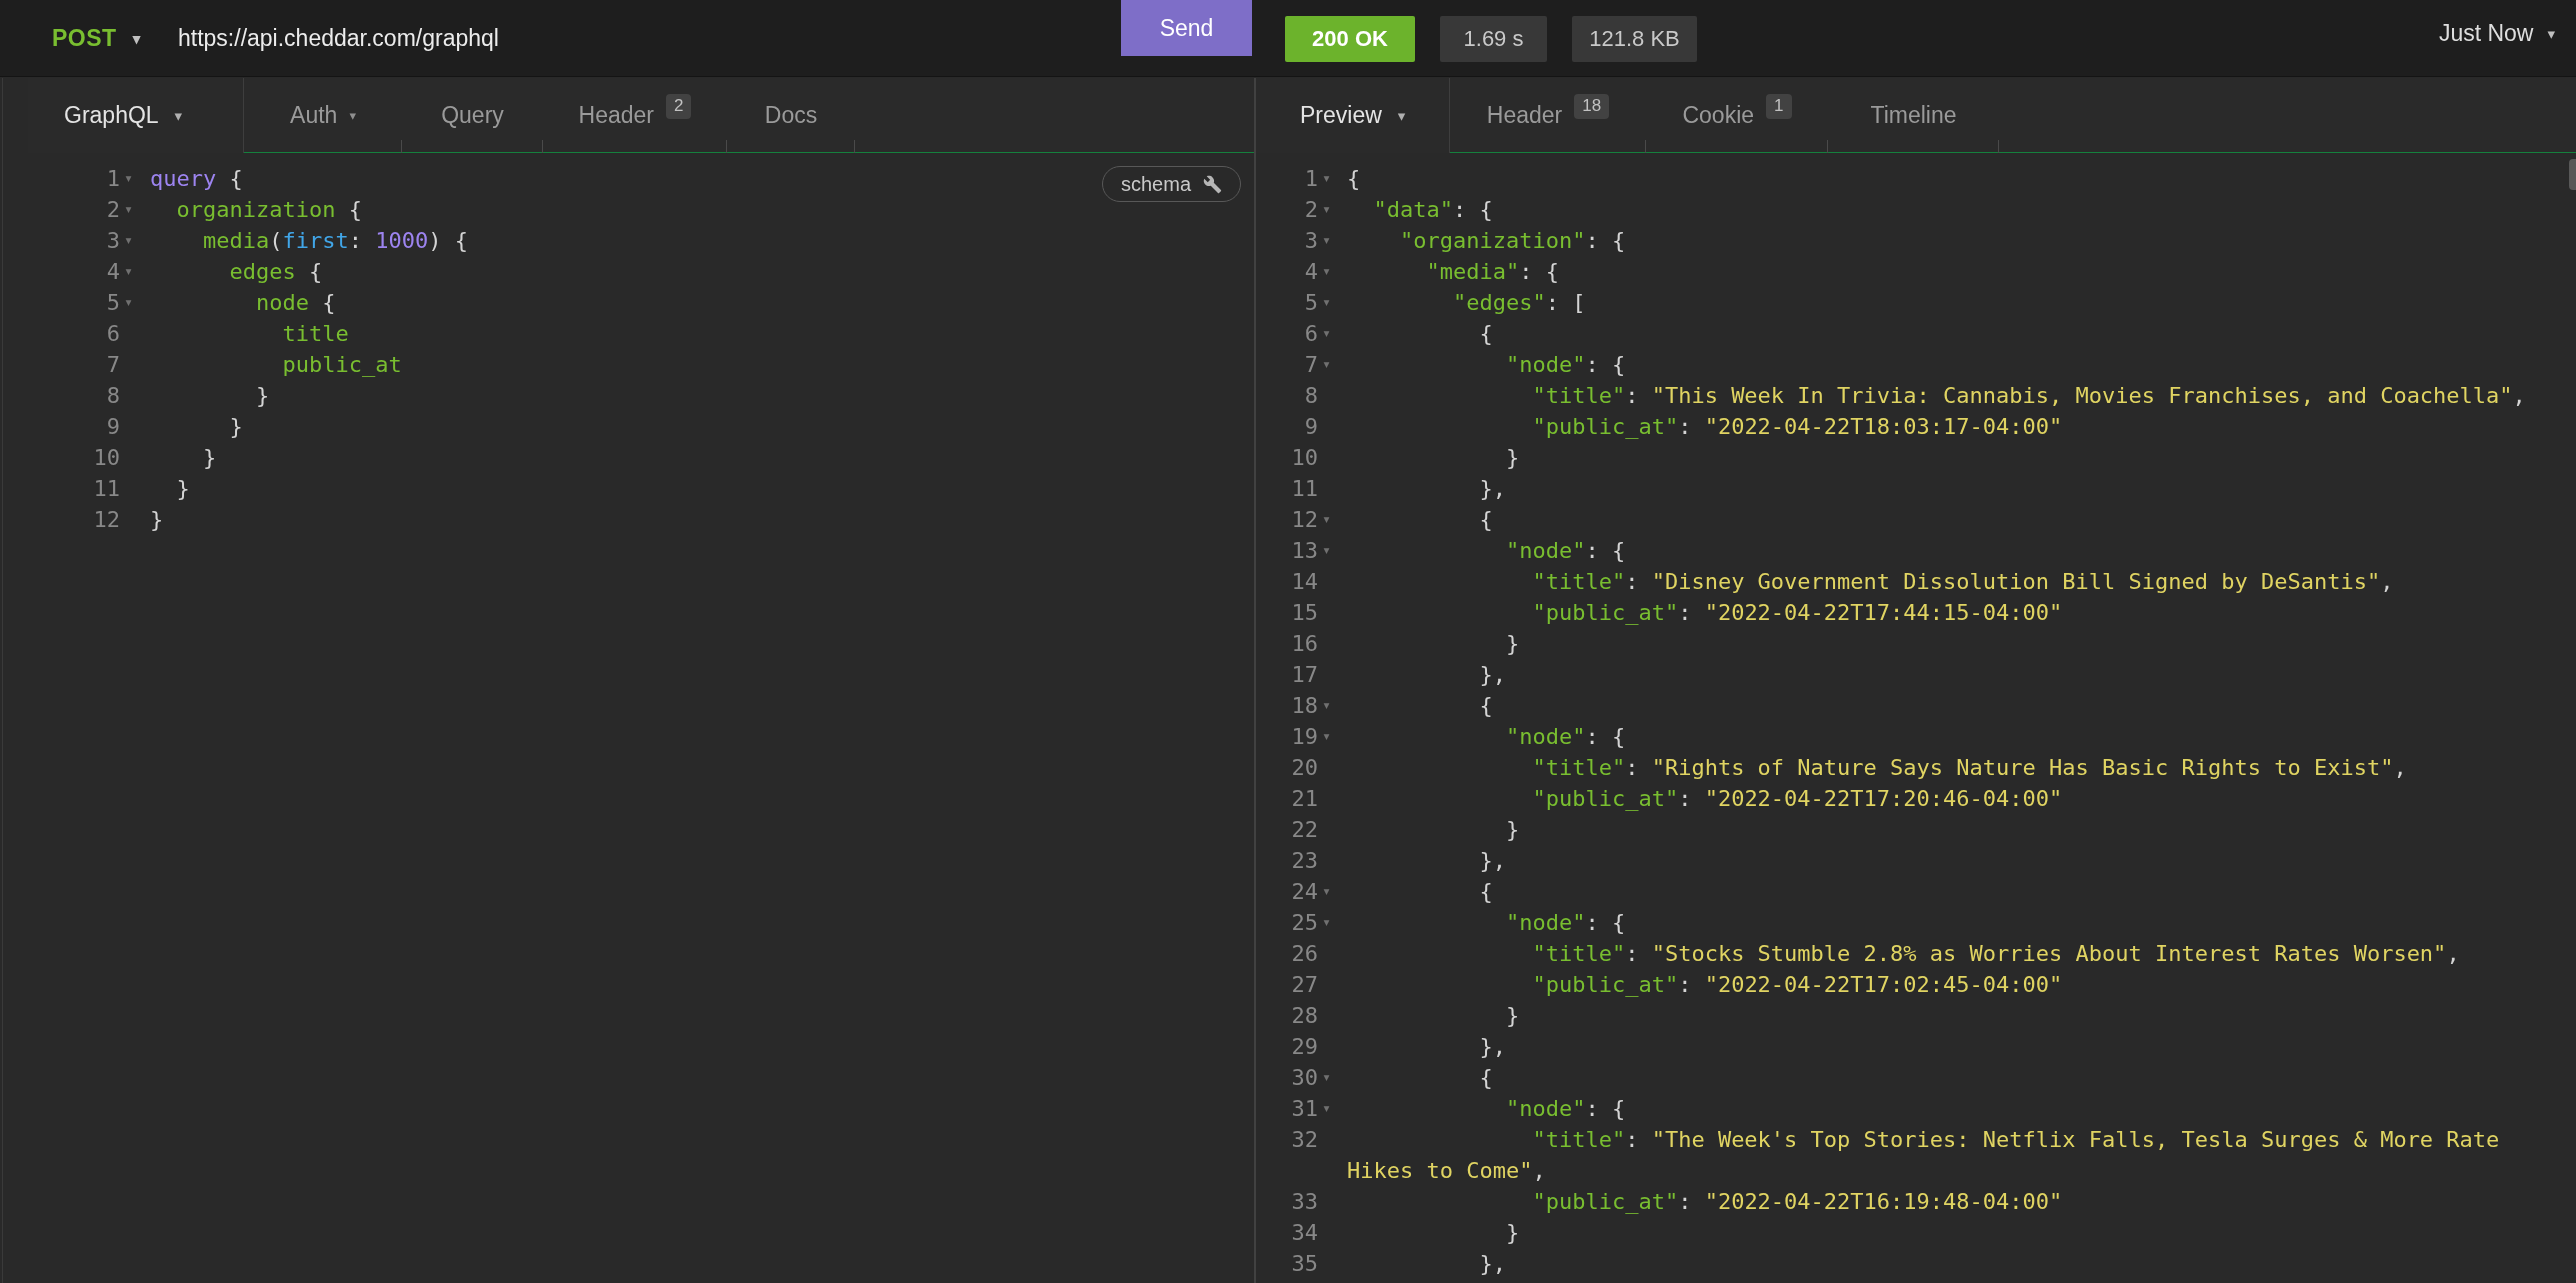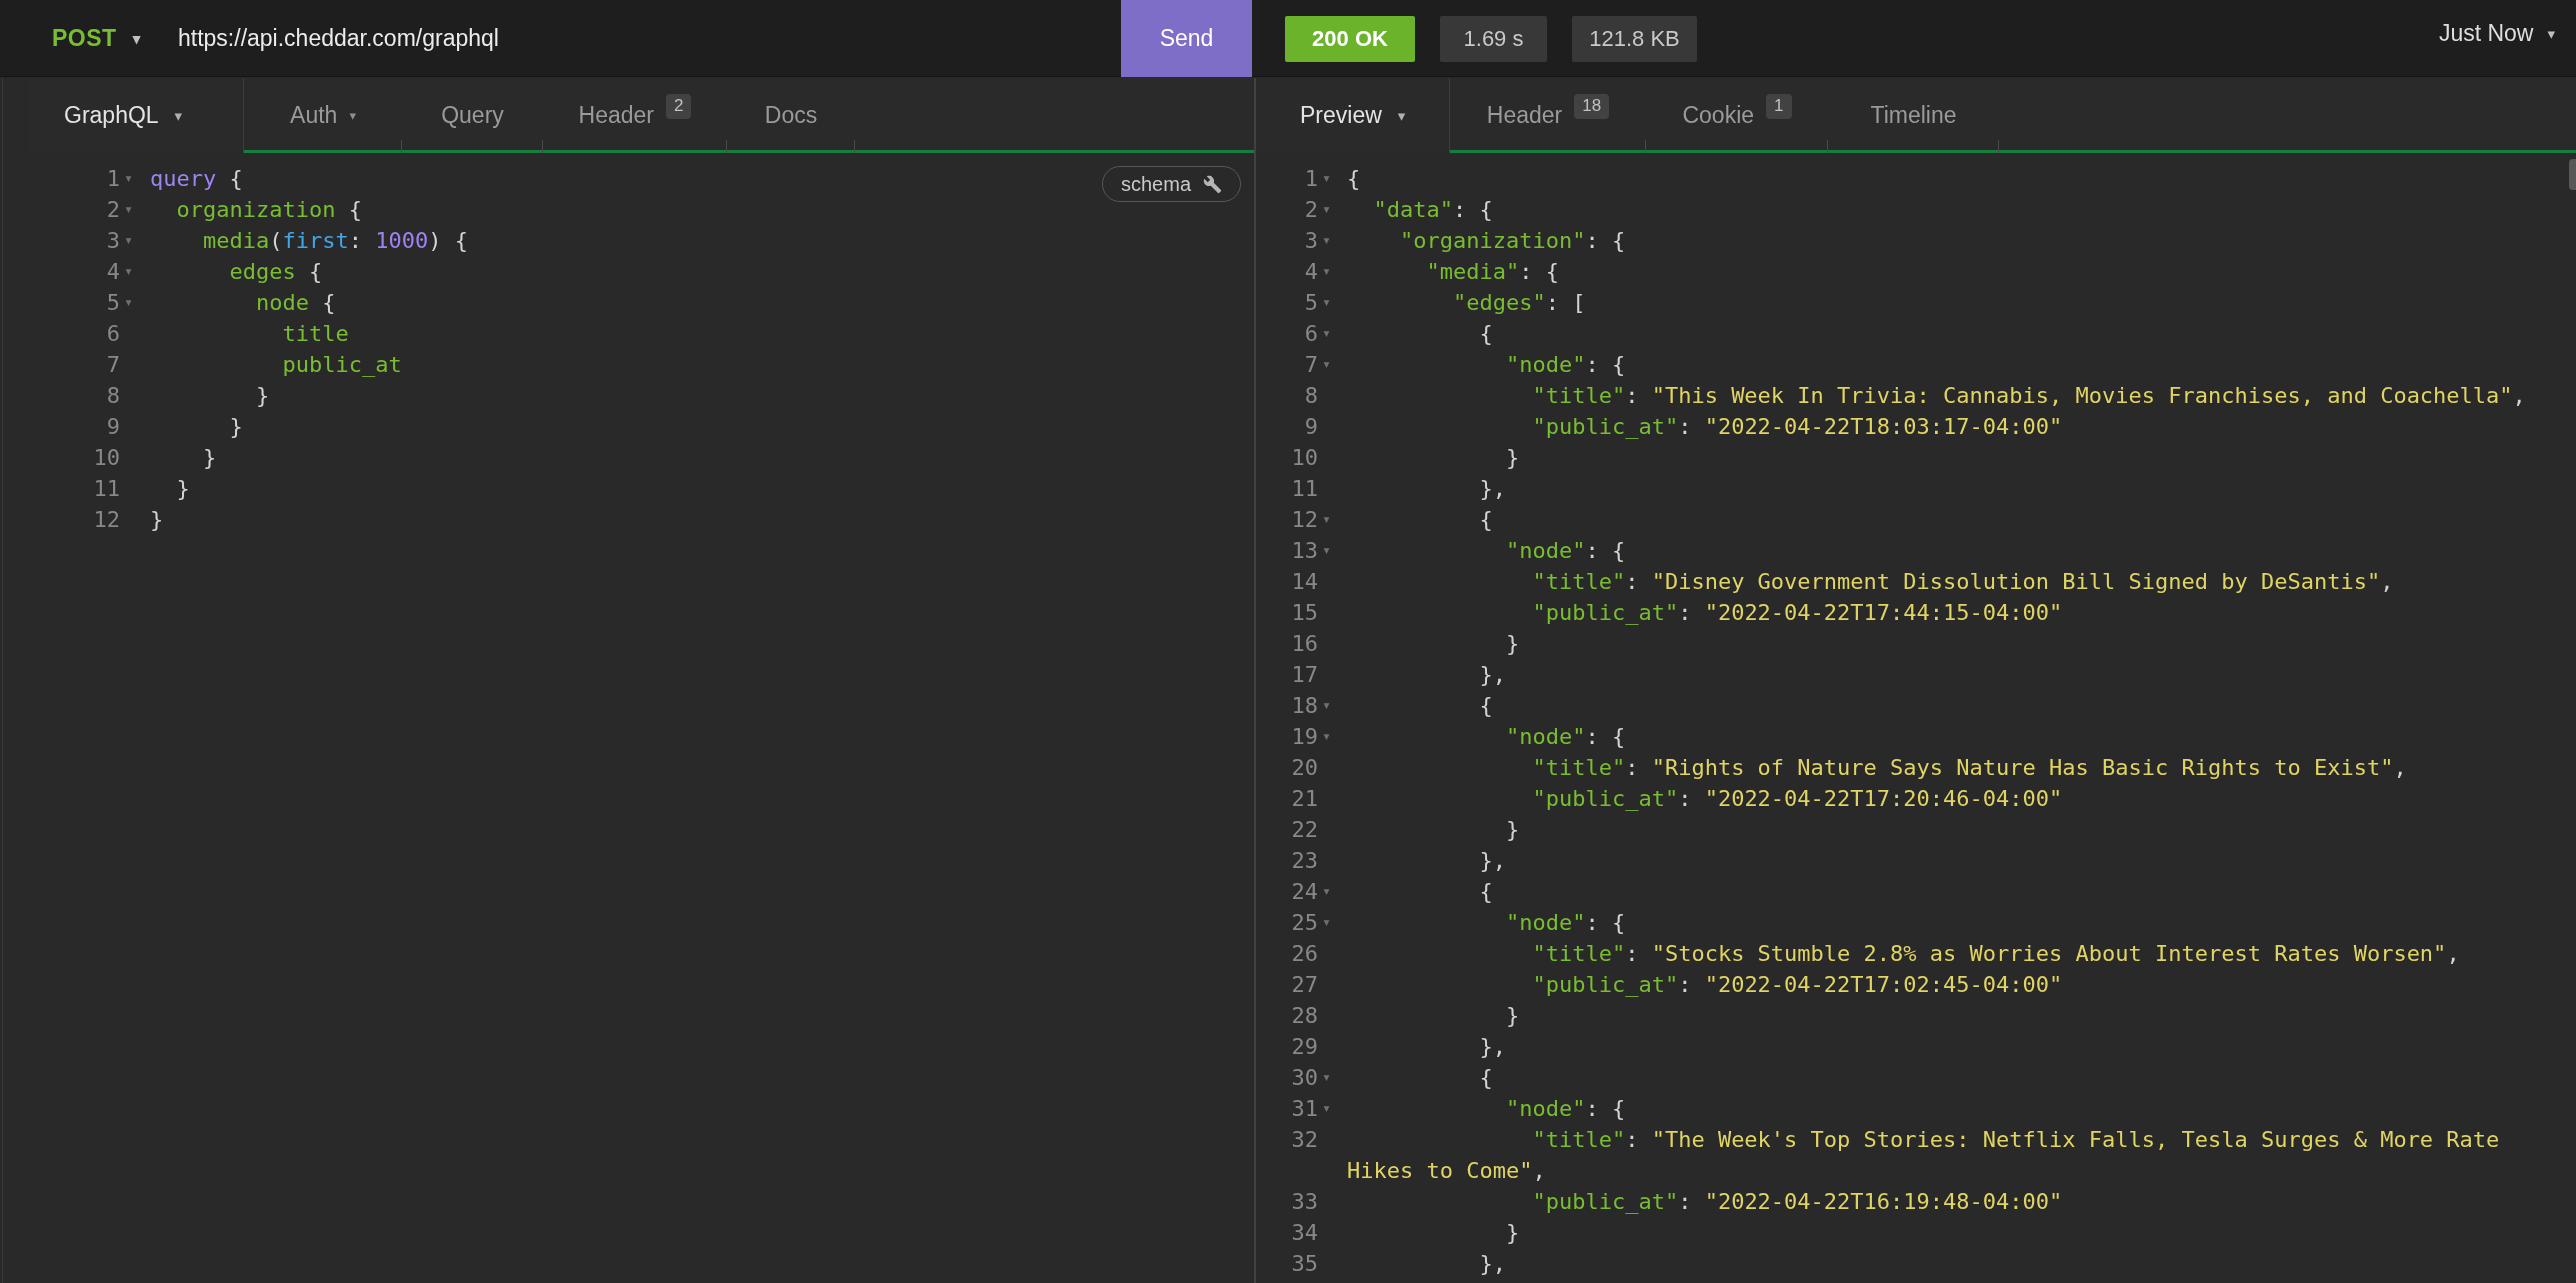--- a/index.html
+++ b/index.html
@@ -17,21 +17,21 @@
 
   
   .topbar{position:absolute;left:0;top:0;width:2576px;height:77px;background:var(--bg-top);
     border-bottom:1px solid var(--border-dark);}
   .method{position:absolute;left:52px;top:0;height:77px;display:flex;align-items:center;
     color:var(--green);font-size:23px;font-weight:600;letter-spacing:0.5px;cursor:pointer;}
   .method .caret{margin-left:16px;}
   .caret{font-size:15px;color:#c0c0c0;line-height:1;}
   .url{position:absolute;left:178px;top:0;height:77px;display:flex;align-items:center;
     color:#ececec;font-size:23px;}
-  .send{position:absolute;left:1121px;top:0;width:131px;height:77px;background:var(--send);
+  .send{position:absolute;left:1121px;top:0;width:131px;height:56px;background:var(--send);
     border:none;color:#fff;font-size:23px;font-family:inherit;cursor:pointer;}
   .badge{position:absolute;top:16px;height:46px;display:flex;align-items:center;justify-content:center;
     border-radius:2px;font-size:22px;}
   .badge.ok{left:1285px;width:130px;background:var(--ok);color:#fff;font-weight:700;}
   .badge.dark{background:var(--badge-dark);color:#c9c9c9;}
   .badge.time{left:1440px;width:107px;}
   .badge.size{left:1572px;width:125px;}
   .history{position:absolute;right:21px;top:0;height:67px;display:flex;align-items:center;gap:14px;
     color:#dedede;font-size:23px;cursor:pointer;}
 
@@ -41,21 +41,21 @@
   .panel.right{left:1256px;width:1320px;}
   .vdivider{position:absolute;left:1254px;top:78px;bottom:0;width:2px;background:#414141;}
   .left-edge{position:absolute;left:2px;top:78px;bottom:0;width:1px;background:#3a3a3a;}
 
   .tabbar{position:relative;height:75px;background:var(--bg-bar);display:flex;}
   .dropdown{height:75px;display:flex;align-items:center;border-right:1px solid var(--border);
     color:var(--active-text);font-size:23px;font-weight:500;cursor:pointer;flex:none;}
   .panel.left .dropdown{width:216px;padding-left:36px;}
   .panel.right .dropdown{width:194px;padding-left:44px;}
   .dropdown .caret{margin-left:16px;color:#b0b0b0;}
-  .tabs{flex:1;display:flex;border-bottom:3px solid #15803d;}
+  .tabs{flex:1;display:flex;border-bottom:1px solid #15803d;}
   .tab{position:relative;height:75px;display:flex;align-items:center;justify-content:center;
     color:var(--tab-text);font-size:23px;cursor:pointer;}
   .tab::after{content:"";position:absolute;right:0;bottom:0;width:1px;height:13px;background:#4a4a4a;}
   .tab .caret{margin-left:12px;color:#8f8f8f;font-size:13px;}
   .tab-badge{margin-left:12px;transform:translateY(-9px);background:#424242;color:#c2c2c2;
     font-size:17px;border-radius:4px;padding:2px 8px;line-height:1.2;}
   .panel.left .tab:nth-child(1){width:158px;}
   .panel.left .tab:nth-child(2){width:141px;}
   .panel.left .tab:nth-child(3){width:184px;}
   .panel.left .tab:nth-child(4){width:128px;}

